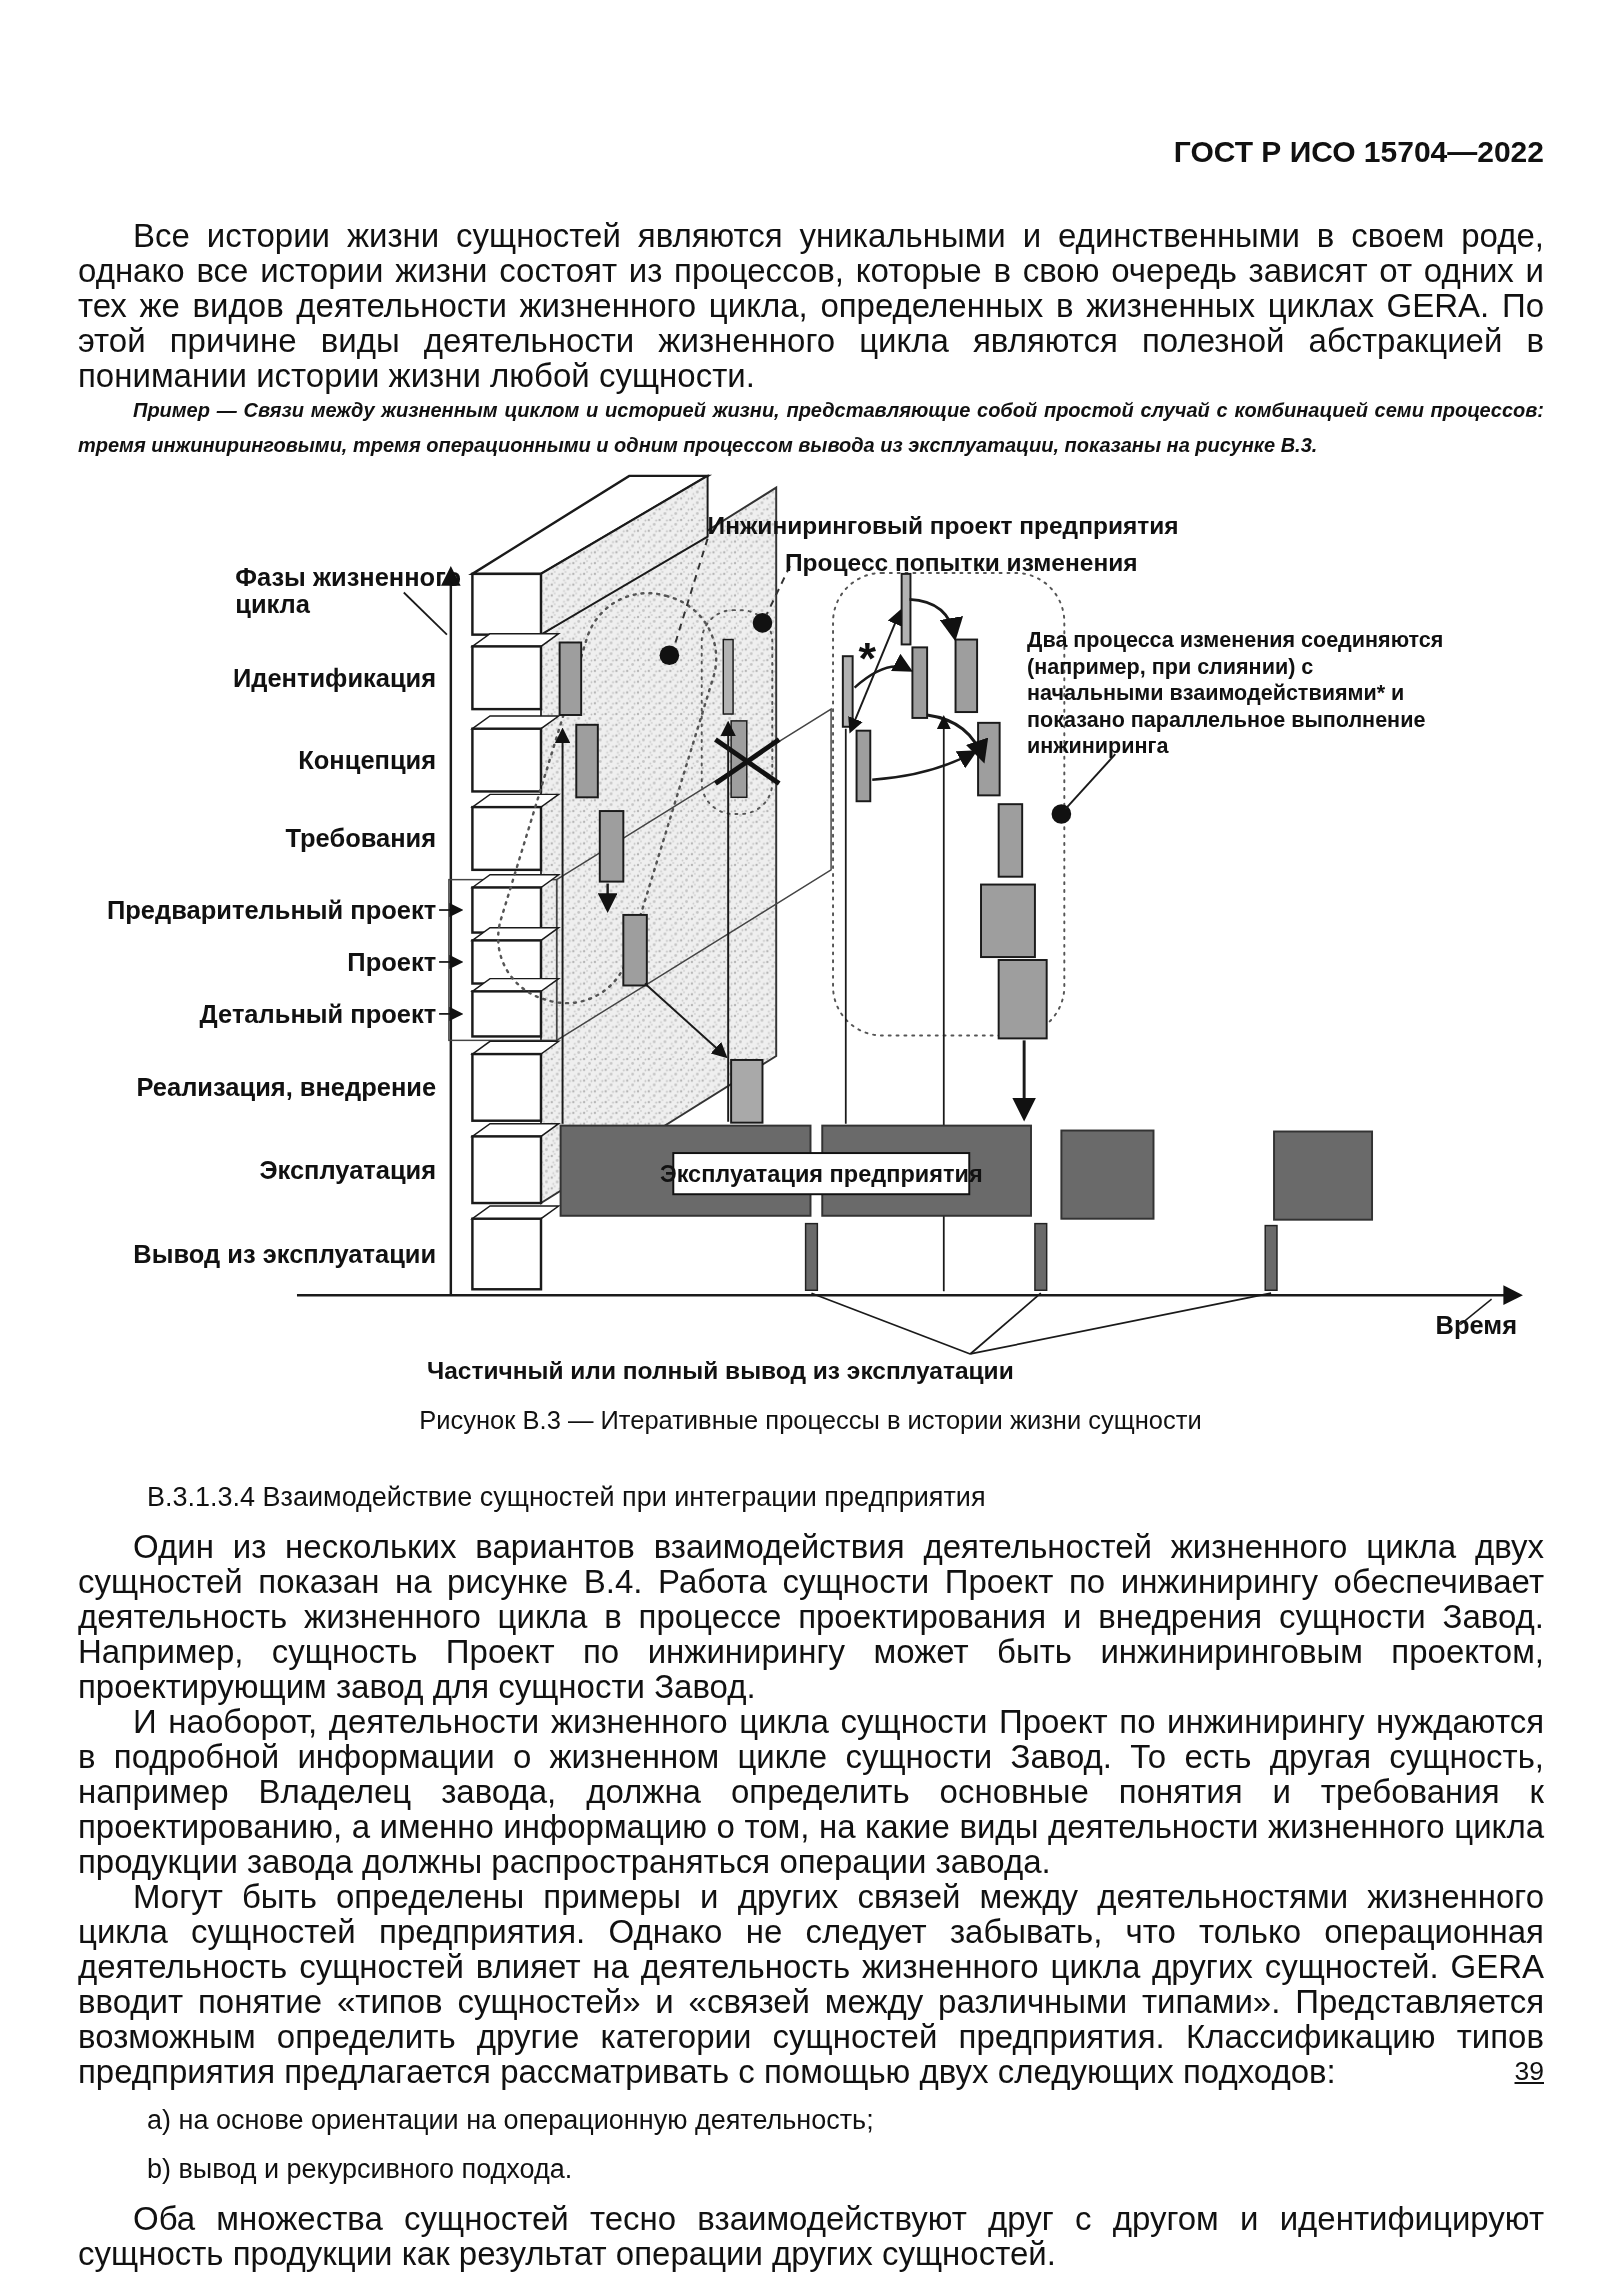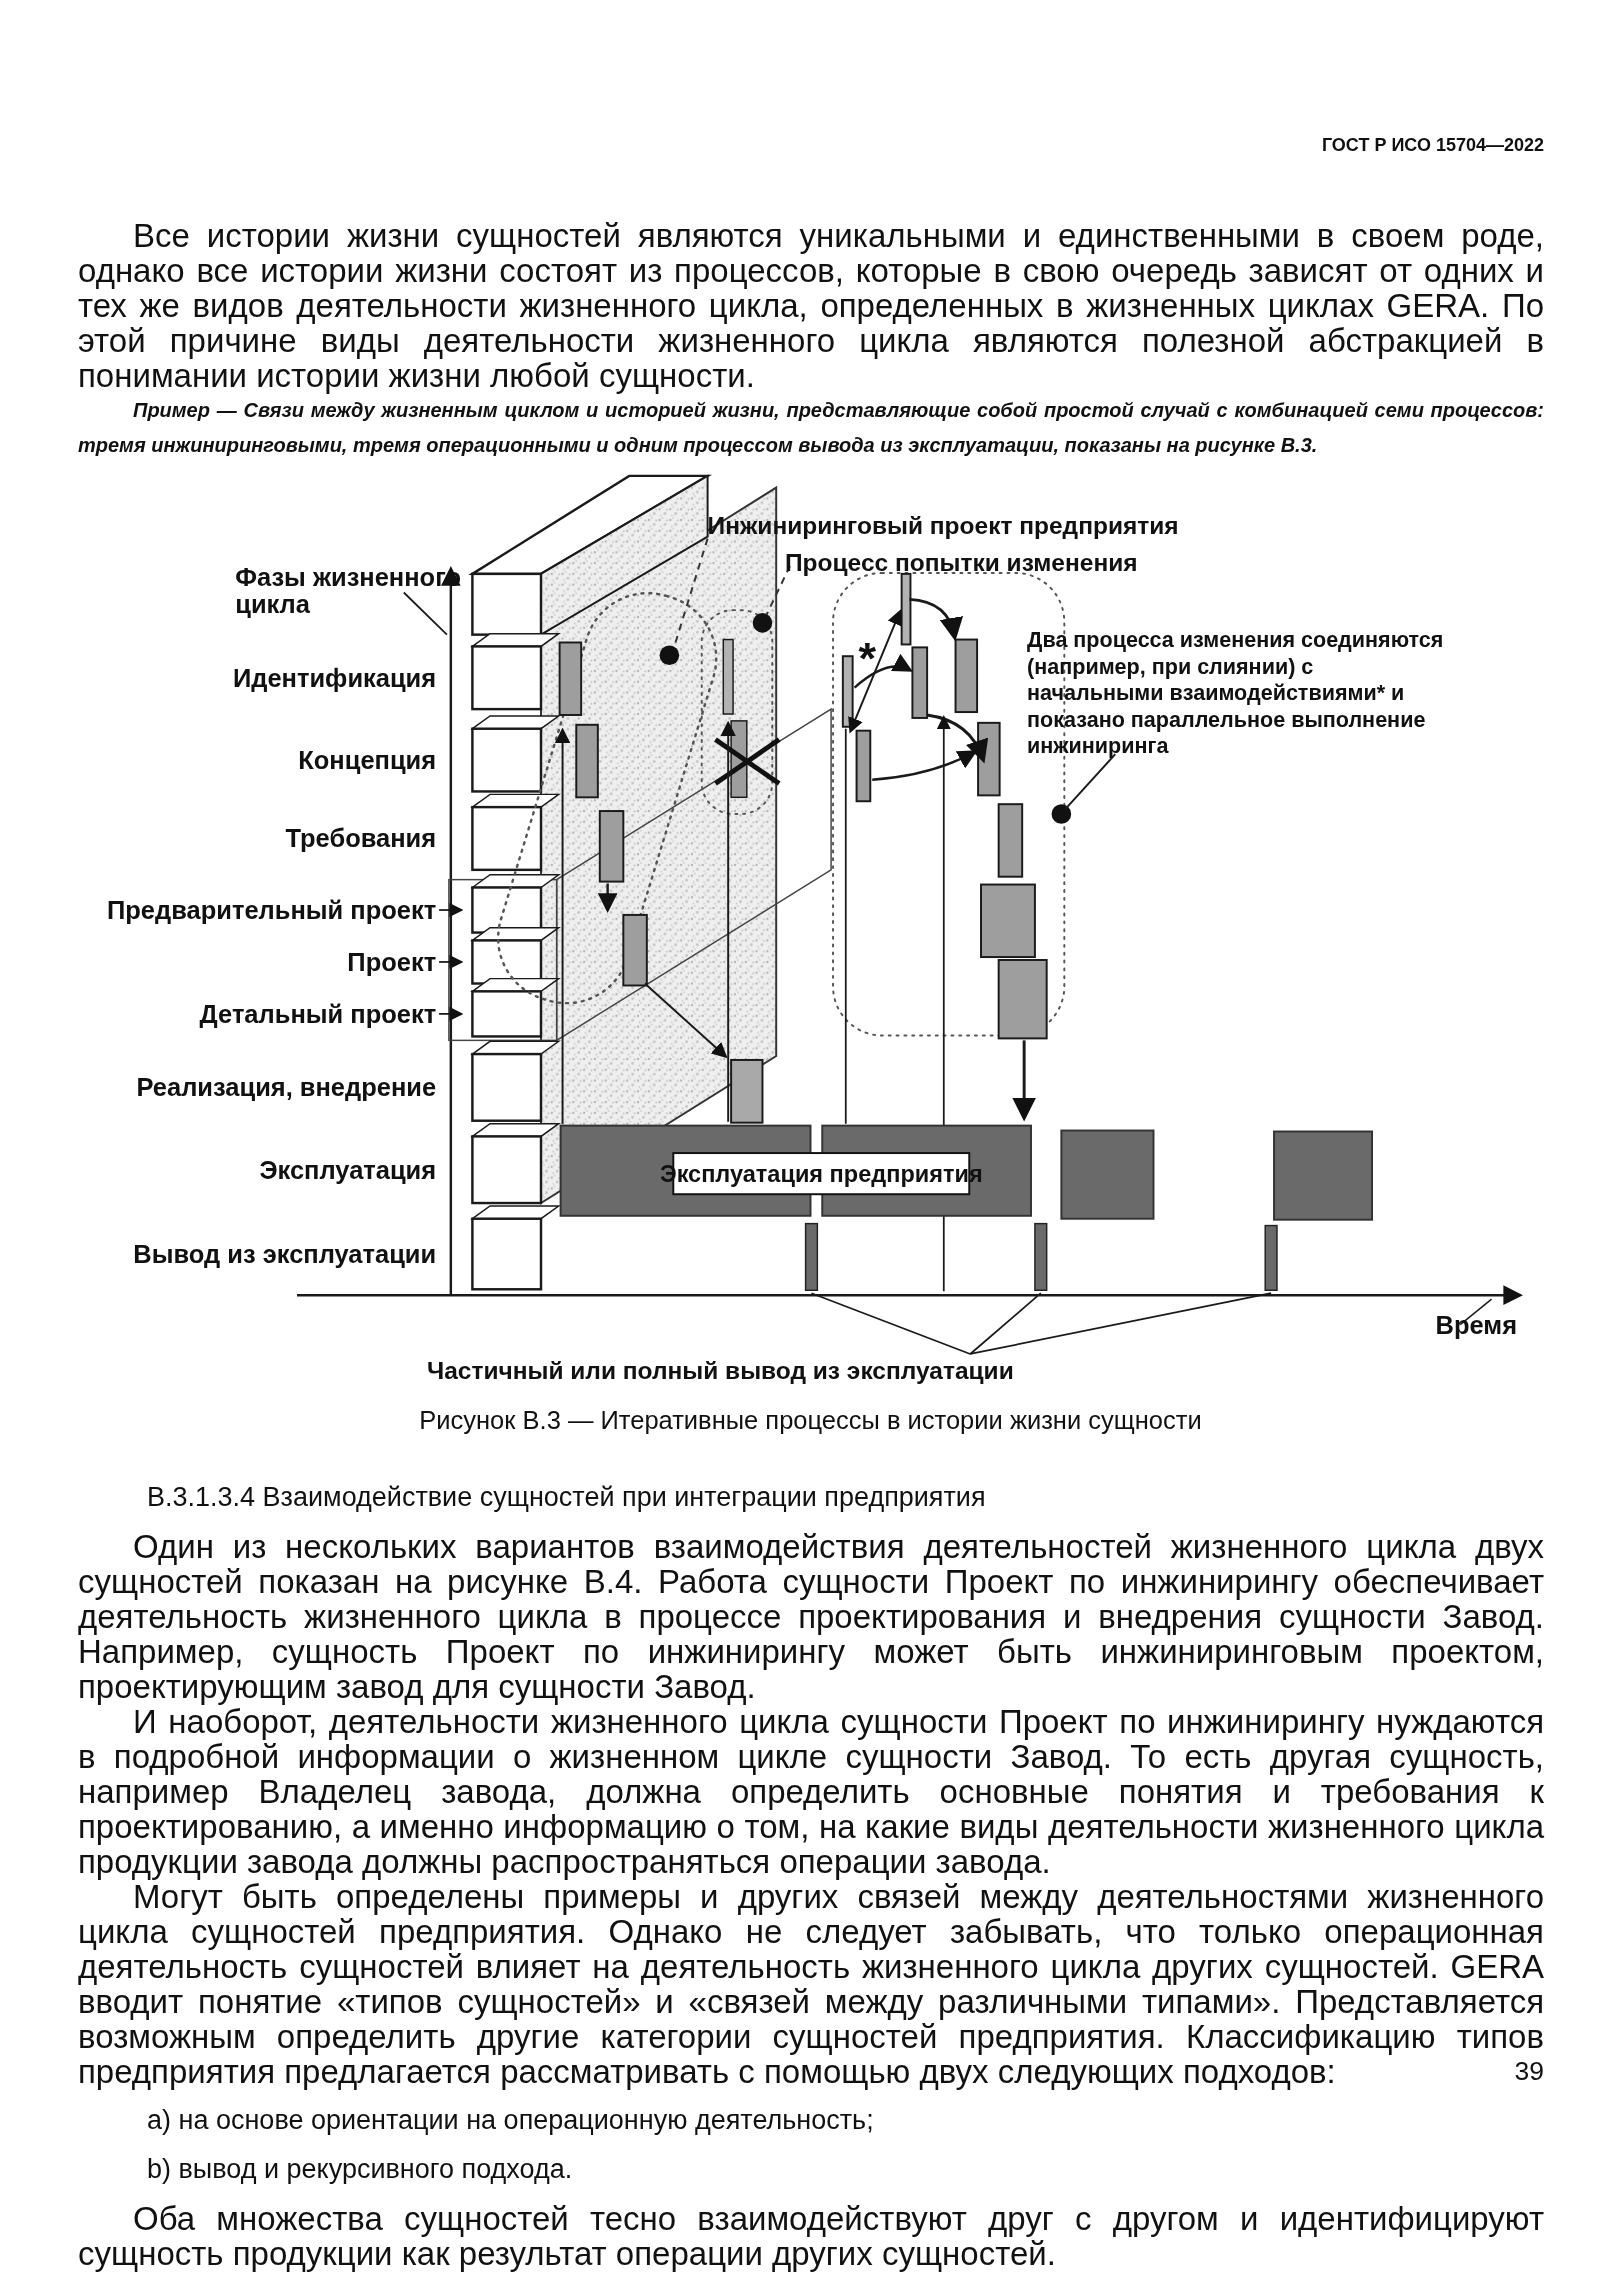--- a/index.html
+++ b/index.html
@@ -1,26 +1,26 @@
 <!DOCTYPE html>
 <html><head>
 <meta charset="utf-8">
 <style>
   html,body{margin:0;padding:0;background:#888;}
   .page{position:relative;width:1621px;height:2293px;background:#ffffff;overflow:hidden;
         font-family:"Liberation Sans",sans-serif;color:#111;}
-  .hdr{position:absolute;top:135px;right:77px;font-size:18px;font-weight:bold;}
+  .hdr{position:absolute;top:135px;right:77px;font-size:30px;font-weight:bold;}
   .block{position:absolute;left:78px;width:1466px;}
   .block1{top:218px;}
   .block2{top:1466px;}
   p.body{margin:0;font-size:33px;line-height:35px;text-align:justify;text-indent:55px;}
   p.example{font-weight:bold;font-style:italic;font-size:20px;}
   p.head{margin:14px;font-size:27px;line-height:35px;text-indent:55px;text-align:left;}
   .caption{position:absolute;top:1406px;left:0;width:1621px;text-align:center;font-size:25.5px;}
-  .pagenum{position:absolute;top:2056px;right:77px;font-size:26.5px;}
+  .pagenum{position:absolute;top:2056px;right:77px;font-size:26.5px;text-decoration:underline;}
   svg.fig{position:absolute;top:470px;left:0;width:1621px;height:931px;}
   svg.fig text{font-family:"Liberation Sans",sans-serif;font-weight:bold;fill:#111;}
   .ph{font-size:26px;text-anchor:end;}
   .toplab{font-size:25px;}
   .ann{font-size:22px;}
   .oplab{font-size:24px;text-anchor:middle;}
   .botlab{font-size:25px;text-anchor:middle;}
   .timelab{font-size:26px;text-anchor:end;}
   .ast{font-size:46px;}
 </style>

